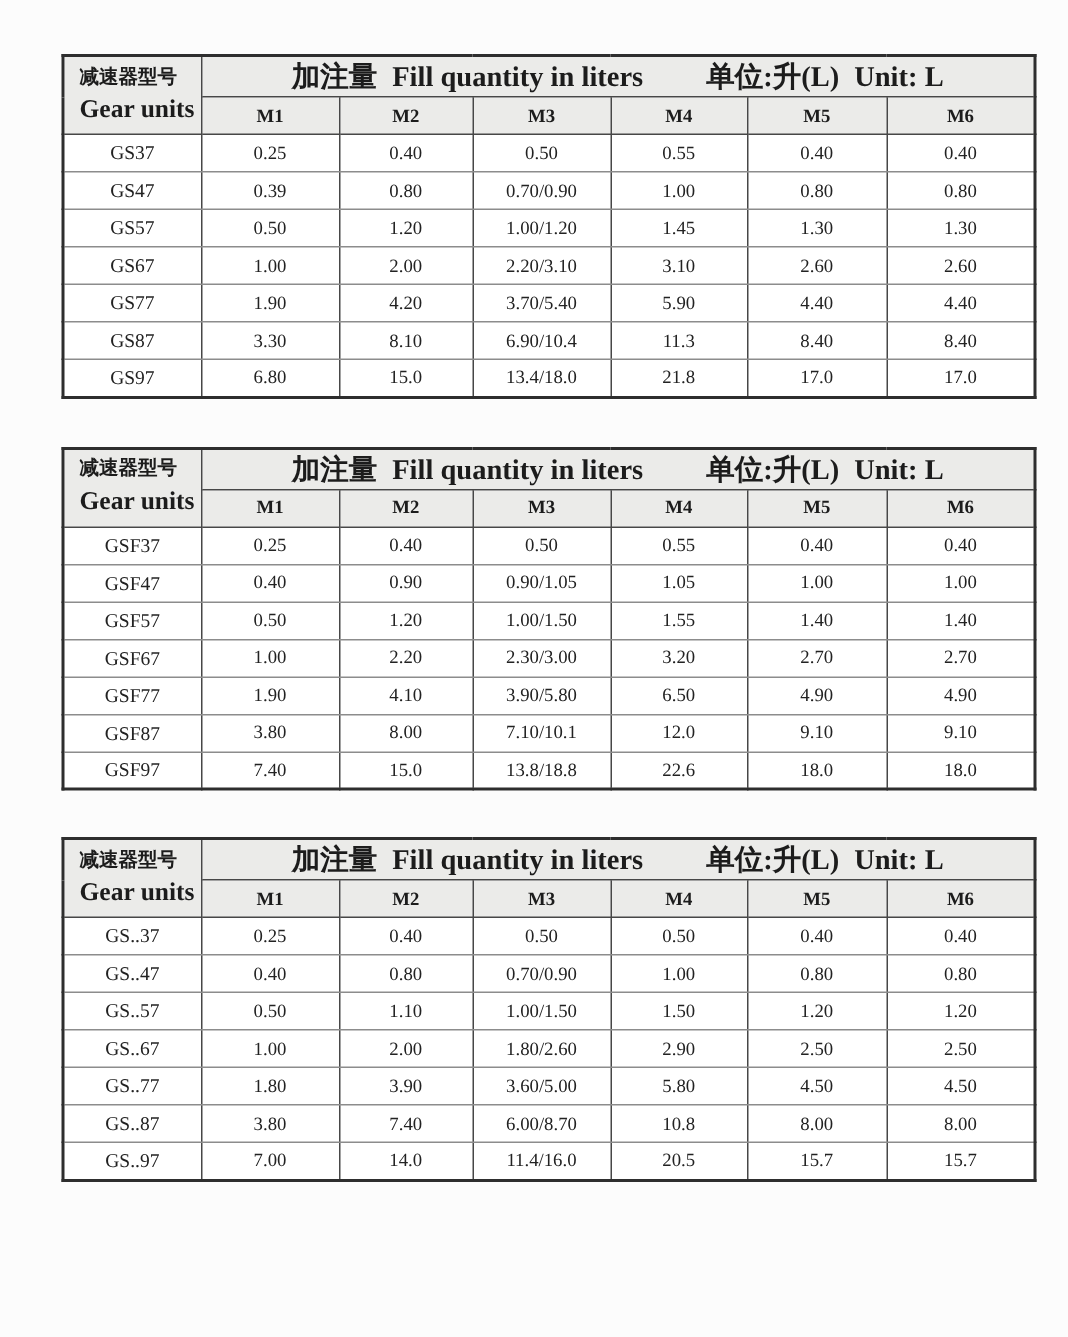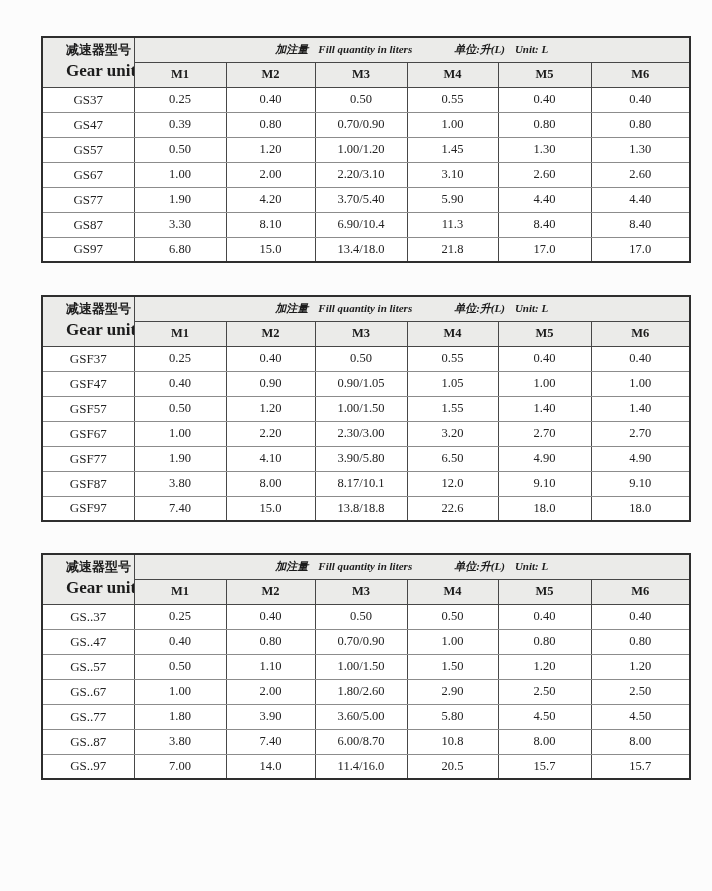--- a/index.html
+++ b/index.html
@@ -51,27 +51,27 @@
     white-space: nowrap;
   }
   .fill-table thead th {
     background: #ebebe9;
     font-weight: bold;
     border-top: 1px solid #474747;
     border-bottom: 1px solid #474747;
   }
   th.gear-units-cell {
     text-align: left;
-    padding-left: 23px;
+    padding-left: 10px;
     line-height: 1.45;
   }
   th.gear-units-cell .zh { font-size: 13px; font-weight: bold; display: block; }
   th.gear-units-cell .en { font-size: 17px; font-weight: bold; display: block; }
 
-  th.fill-quantity-cell { font-size: 11px; font-style: italic; }
+  th.fill-quantity-cell { font-size: 19px; }
   .fill-head-flex {
     display: flex;
     justify-content: center;
     align-items: center;
     gap: 42px;
   }
   .fill-head-flex .grp { display: inline-flex; gap: 10px; align-items: baseline; }
 
   .fill-table td.model-cell { font-weight: normal; font-size: 13px; }
   .fill-table tbody td { color: #222; }
@@ -269,21 +269,21 @@
           <td>4.10</td>
           <td>3.90/5.80</td>
           <td>6.50</td>
           <td>4.90</td>
           <td>4.90</td>
         </tr>
         <tr>
           <td class="model-cell">GSF87</td>
           <td>3.80</td>
           <td>8.00</td>
-          <td>8.17/10.1</td>
+          <td>7.10/10.1</td>
           <td>12.0</td>
           <td>9.10</td>
           <td>9.10</td>
         </tr>
         <tr>
           <td class="model-cell">GSF97</td>
           <td>7.40</td>
           <td>15.0</td>
           <td>13.8/18.8</td>
           <td>22.6</td>

